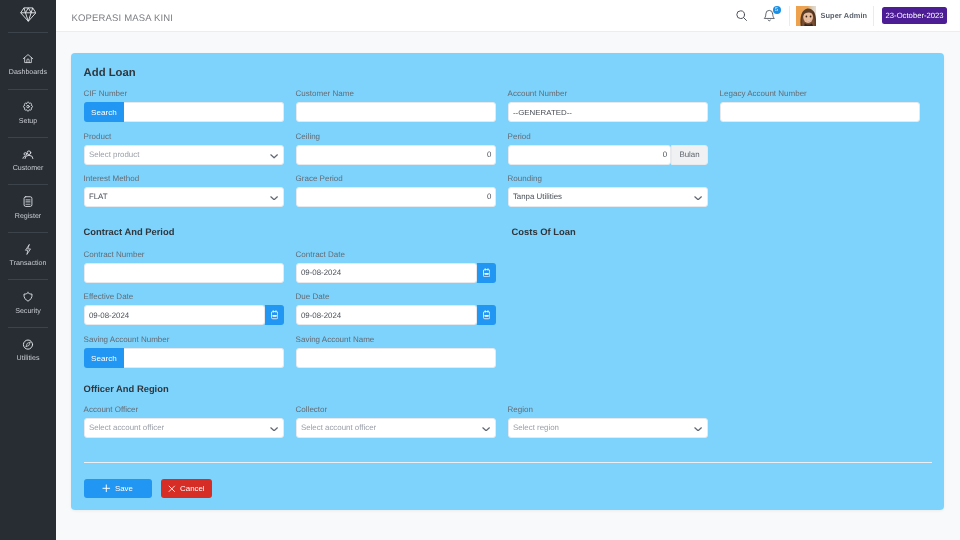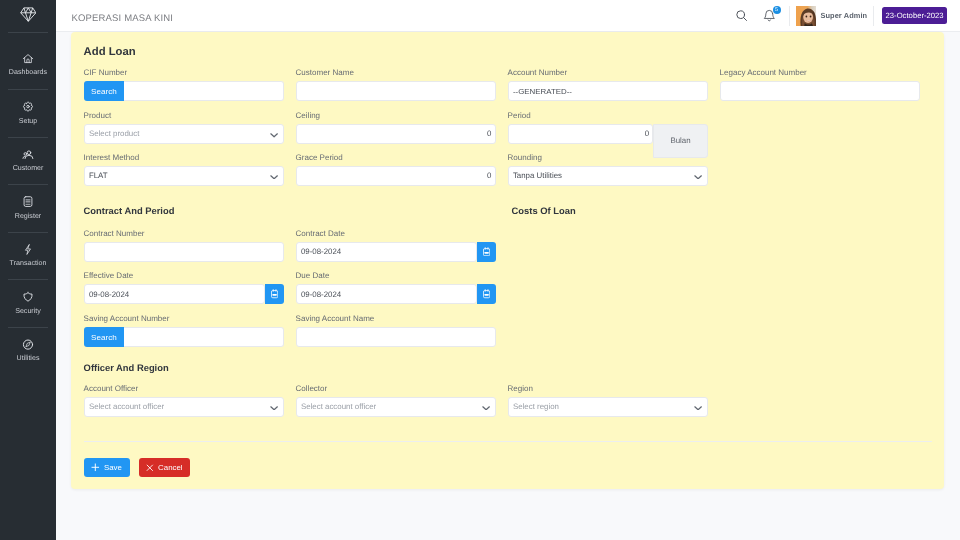--- a/index.html
+++ b/index.html
@@ -52,22 +52,22 @@
   .datebtn {
     position:absolute; left:826.1px; top:6.9px; height:17.2px; width:65px;
     background:#4c1d95; color:#fff; font-size:7.7px; border-radius:2.5px;
     display:flex; align-items:center; justify-content:center;
     cursor:pointer; white-space:nowrap; letter-spacing:0;
   }
 
   
   .content { flex:1; position:relative; }
   .card {
-    position:absolute; left:15px; top:0; width:873px; height:457px;
-    background:#fef9c3; border-radius:4px; box-shadow:0 1px 3px rgba(0,0,0,.06);
+    position:absolute; left:15px; top:21px; width:873px; height:457px;
+    background:#7dd3fc; border-radius:4px; box-shadow:0 1px 3px rgba(0,0,0,.06);
     padding:0; 
   }
   .cbody { position:absolute; left:0; top:0; right:0; bottom:0; }
   .ab { position:absolute; left:12.6px; }
   .row { display:flex; gap:12px; }
   h1.page-title { font-size:11.3px; font-weight:bold; color:#31363d; margin:0; letter-spacing:0; line-height:14px;}
   h2.sect { font-size:9.4px; font-weight:bold; color:#31363d; margin:0; letter-spacing:0; line-height:12px;}
 
   .fg { width:200px; }
   label.fl { display:block; font-size:8px; color:#666b73; margin:0 0 3px 0; line-height:10px;}
@@ -92,21 +92,21 @@
   .selwrap .chev {
     position:absolute; right:5.4px; top:50%; margin-top:-0.9px; width:8.2px; height:4.6px;
     pointer-events:none;
   }
   .selwrap .chev svg { width:8.2px; height:4.6px; display:block; }
   .ph { color:#9ba0a8; }
 
   .suffix {
     border:1px solid #e7e9ec; border-left:1px solid #e7e9ec; border-radius:0 3px 3px 0;
     background:#eff1f3; color:#5f646c; font-size:7.9px; display:flex;
-    align-items:center; justify-content:center; padding:16px;
+    align-items:center; justify-content:center; padding:7px;
   }
   .suffix.bulan { flex:0 0 29.3px; }
   .suffix.pct { flex:0 0 19px; }
 
   .cal-btn {
     width:19px; height:20px; background:#2196f3; border:none; border-radius:0 3px 3px 0;
     display:flex; align-items:center; justify-content:center; cursor:pointer; flex:0 0 19px;
     padding:0;
   }
   .cal-btn svg { width:7.2px; height:9.2px; display:block; }
@@ -114,21 +114,21 @@
   .row.secthead { margin-bottom:12px; }
   .row.secthead h2.sect { width:200px; }
   .row.secthead h2.sect.costs { width:auto; margin-left:216px; }
   .hr { height:1px; background:#eceef0; margin:0; }
   .actions { display:flex; gap:9.3px; padding:0; }
   .btn {
     display:flex; align-items:center; justify-content:center; gap:4px; border:none; border-radius:3px;
     font-size:7.9px; color:#fff; padding:0; height:19.3px; cursor:pointer;
     font-family:"Liberation Sans", sans-serif;
   }
-  .btn.save { width:46px; background:#2196f3; }
+  .btn.save { width:68px; background:#2196f3; }
   .btn.cancel { width:51.3px; background:#d62d27; }
   .btn svg { width:8.6px; height:8.6px; display:block; flex:0 0 8.6px; }
   .btn.cancel svg { width:7.6px; height:7.6px; flex:0 0 7.6px; }
 </style>
 </head>
 <body>
 
 <div class="app">
 
   <nav class="sidebar">

